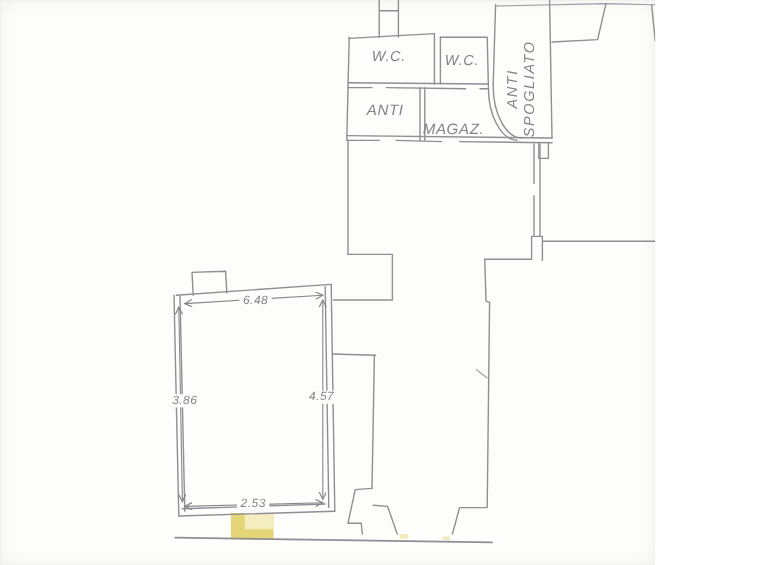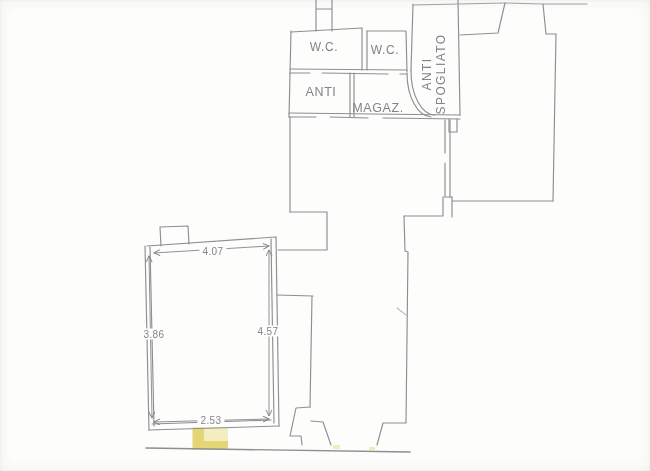--- a/index.html
+++ b/index.html
@@ -1,21 +1,22 @@
 <!DOCTYPE html>
 <html style="--paper: #fdfdfc; --ink: #8e8e93; --ink2: #9b9ba0; --dim: #85858a; --hl: #e4d677; --hl2: #f4efc8;"><head>
 <meta charset="utf-8">
 <title>Floor Plan Scan</title>
 <style>
   html,body{margin:0;padding:0;background:#ffffff;}
   .page{
-    position:relative;width:650px;height:471px;overflow:hidden;
+    position:relative;width:546px;height:471px;overflow:hidden;
     background:var(--paper,#fdfdfc);
     box-shadow:inset 0 0 14px rgba(60,60,60,.07), inset 0 0 2px rgba(60,60,60,.08);
     font-family:"Liberation Sans", sans-serif;
+    font-style:italic;
   }
   svg.plan{position:absolute;left:0;top:0;width:650px;height:471px;}
   svg.plan path, svg.plan rect{vector-effect:non-scaling-stroke;}
   .w{fill:none;stroke:var(--ink,#8e8e93);stroke-width:1.15;stroke-linecap:round;stroke-linejoin:round;}
   .t{fill:none;stroke:var(--ink2,#9b9ba0);stroke-width:.95;stroke-linecap:round;stroke-linejoin:round;}
   .d{fill:none;stroke:var(--dim,#85858a);stroke-width:.9;}
   .base{fill:none;stroke:var(--ink,#8e8e93);stroke-width:1.45;stroke-linecap:round;}
   .lbl{
     position:absolute;transform:translate(-50%,-50%);
     color:#82828a;font-size:12.5px;letter-spacing:.6px;white-space:nowrap;
@@ -107,18 +108,18 @@
 
   <div class="lbl small" style="left:324px;top:47px">W.C.</div>
   <div class="lbl small" style="left:385px;top:50px">W.C.</div>
   <div class="lbl" style="left:321px;top:92px">ANTI</div>
   <div class="lbl" style="left:378px;top:108px">MAGAZ.</div>
   <div class="lbl rot" style="left:434px;top:74px">
     <span style="display:block">ANTI</span>
     <span style="display:block">SPOGLIATO</span>
   </div>
 
-  <div class="dimlbl" style="left:213px;top:251px">4.07</div>
+  <div class="dimlbl" style="left:213px;top:251px">6.48</div>
   <div class="dimlbl" style="left:154px;top:334px">3.86</div>
   <div class="dimlbl" style="left:268px;top:331px">4.57</div>
   <div class="dimlbl" style="left:211px;top:420px">2.53</div>
 
 </div>
 
 </body></html>

